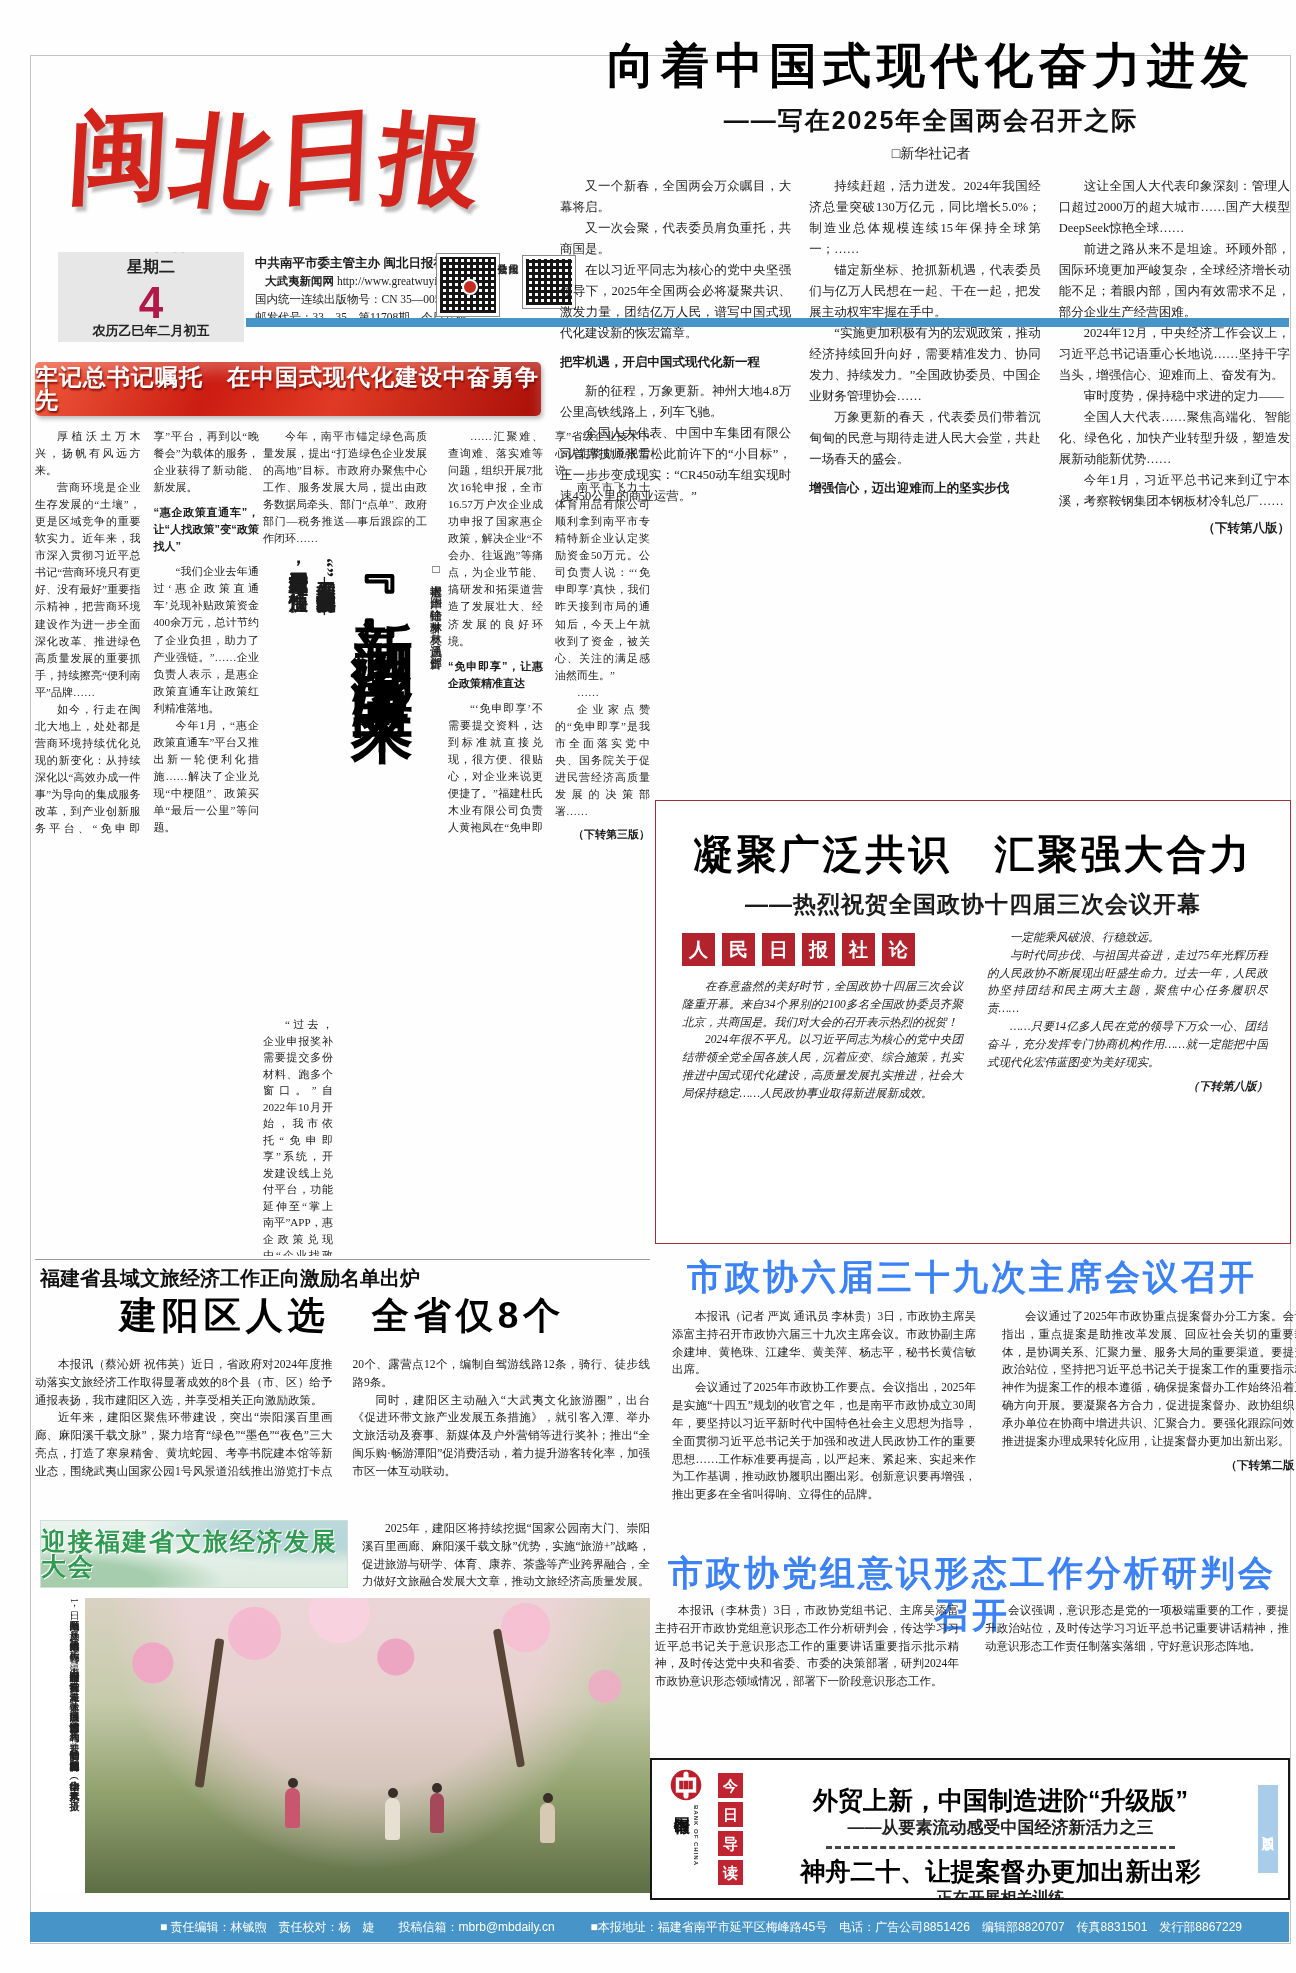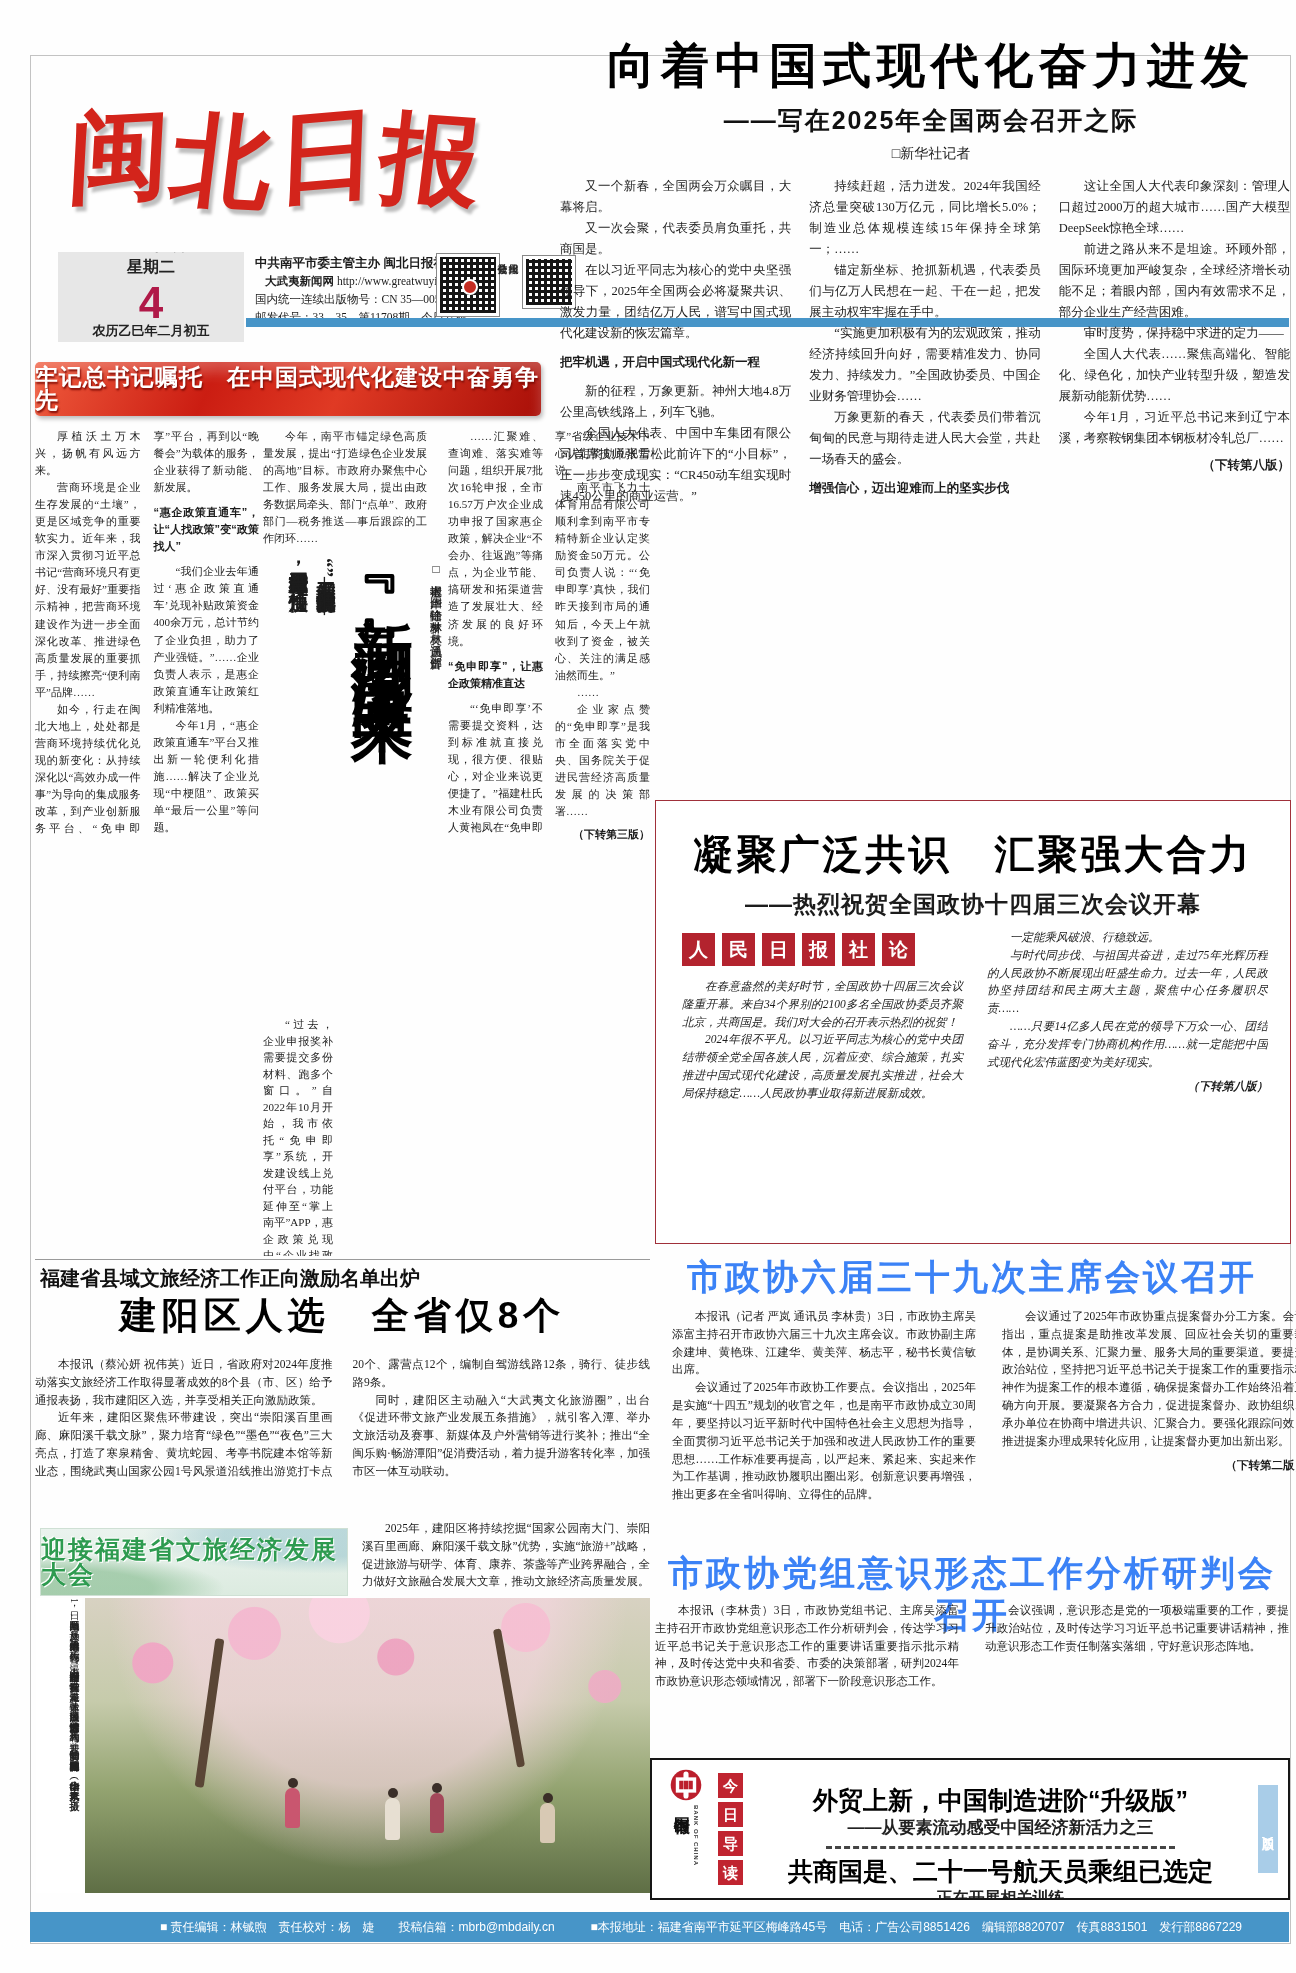--- a/index.html
+++ b/index.html
@@ -81,21 +81,21 @@
   .jy-headline{left:35px;top:1294px;width:615px;text-align:center;
                font:900 37px/1.2 "Liberation Sans",sans-serif;letter-spacing:5px;color:#000;}
   .jy-body{left:35px;top:1356px;width:615px;height:158px;column-count:2;column-gap:20px;
            font-size:11.5px;line-height:1.55;text-align:justify;}
   .jy-tail{left:362px;top:1520px;width:288px;height:72px;font-size:11.5px;line-height:1.55;text-align:justify;}
   .green-banner{left:40px;top:1520px;width:306px;height:66px;display:flex;align-items:center;justify-content:center;
       background:
         radial-gradient(ellipse at 8% 90%, rgba(120,180,130,.55) 0 22%, transparent 40%),
         radial-gradient(ellipse at 92% 10%, rgba(140,190,200,.5) 0 25%, transparent 45%),
         linear-gradient(180deg,#eaf3ee 0%,#dcebe0 100%);
-      border:1px solid #cfe0d4;margin-top:8px;}
+      border:1px solid #cfe0d4;}
   .green-banner-text{font:900 25px/1 "Liberation Sans",sans-serif;color:#2e9b50;letter-spacing:2px;
                      text-shadow:1px 1px 0 #fff,-1px -1px 0 #fff;}
 
   
   .photo{left:85px;top:1598px;width:565px;height:295px;
       background-color:#97a673;
       background-image:
         radial-gradient(circle at 12% 22%, rgba(240,166,196,.95) 0 20px, transparent 21px),
         radial-gradient(circle at 30% 12%, rgba(244,183,207,.9) 0 26px, transparent 27px),
         radial-gradient(circle at 55% 20%, rgba(238,158,190,.85) 0 18px, transparent 19px),
@@ -219,20 +219,21 @@
       <p class="th">把牢机遇，开启中国式现代化新一程</p>
       <p class="tp">新的征程，万象更新。神州大地4.8万公里高铁线路上，列车飞驰。</p>
       <p class="tp">全国人大代表、中国中车集团有限公司首席技师张雪松此前许下的“小目标”，正一步步变成现实：“CR450动车组实现时速450公里的商业运营。”</p>
       <p class="tp">持续赶超，活力迸发。2024年我国经济总量突破130万亿元，同比增长5.0%；制造业总体规模连续15年保持全球第一；……</p>
       <p class="tp">锚定新坐标、抢抓新机遇，代表委员们与亿万人民想在一起、干在一起，把发展主动权牢牢握在手中。</p>
       <p class="tp">“实施更加积极有为的宏观政策，推动经济持续回升向好，需要精准发力、协同发力、持续发力。”全国政协委员、中国企业财务管理协会……</p>
       <p class="tp">万象更新的春天，代表委员们带着沉甸甸的民意与期待走进人民大会堂，共赴一场春天的盛会。</p>
       <p class="th">增强信心，迈出迎难而上的坚实步伐</p>
       <p class="tp">这让全国人大代表印象深刻：管理人口超过2000万的超大城市……国产大模型DeepSeek惊艳全球……</p>
       <p class="tp">前进之路从来不是坦途。环顾外部，国际环境更加严峻复杂，全球经济增长动能不足；着眼内部，国内有效需求不足，部分企业生产经营困难。</p>
+      <p class="tp">2024年12月，中央经济工作会议上，习近平总书记语重心长地说……坚持干字当头，增强信心、迎难而上、奋发有为。</p>
       <p class="tp">审时度势，保持稳中求进的定力——</p>
       <p class="tp">全国人大代表……聚焦高端化、智能化、绿色化，加快产业转型升级，塑造发展新动能新优势……</p>
       <p class="tp">今年1月，习近平总书记来到辽宁本溪，考察鞍钢集团本钢板材冷轧总厂……</p>
       <p class="tend">（下转第八版）</p>
     </div>
 
   <div class="abs banner">
     <span class="banner-text">牢记总书记嘱托　在中国式现代化建设中奋勇争先</span>
   </div>
 
@@ -347,21 +348,21 @@
     <div class="daodu-badges">
         <span class="badge-box">今</span>
         <span class="badge-box">日</span>
         <span class="badge-box">导</span>
         <span class="badge-box">读</span>
       </div>
     <div class="daodu-center">
       <div class="dd-t1">外贸上新，中国制造进阶“升级版”</div>
       <div class="dd-s1">——从要素流动感受中国经济新活力之三</div>
       <div class="dd-dash"></div>
-      <div class="dd-t2">共商国是、二十一号航天员乘组已选定</div>
+      <div class="dd-t2">神舟二十、让提案督办更加出新出彩</div>
       <div class="dd-s2">正在开展相关训练</div>
     </div>
     <div class="page-tag">〉〉〉四版</div>
   </div>
 
   <div class="abs footer">
     <span>■ 责任编辑：林铖煦　责任校对：杨　婕　　投稿信箱：mbrb@mbdaily.cn</span>
     <span>■本报地址：福建省南平市延平区梅峰路45号　电话：广告公司8851426　编辑部8820707　传真8831501　发行部8867229</span>
   </div>
 </div>

